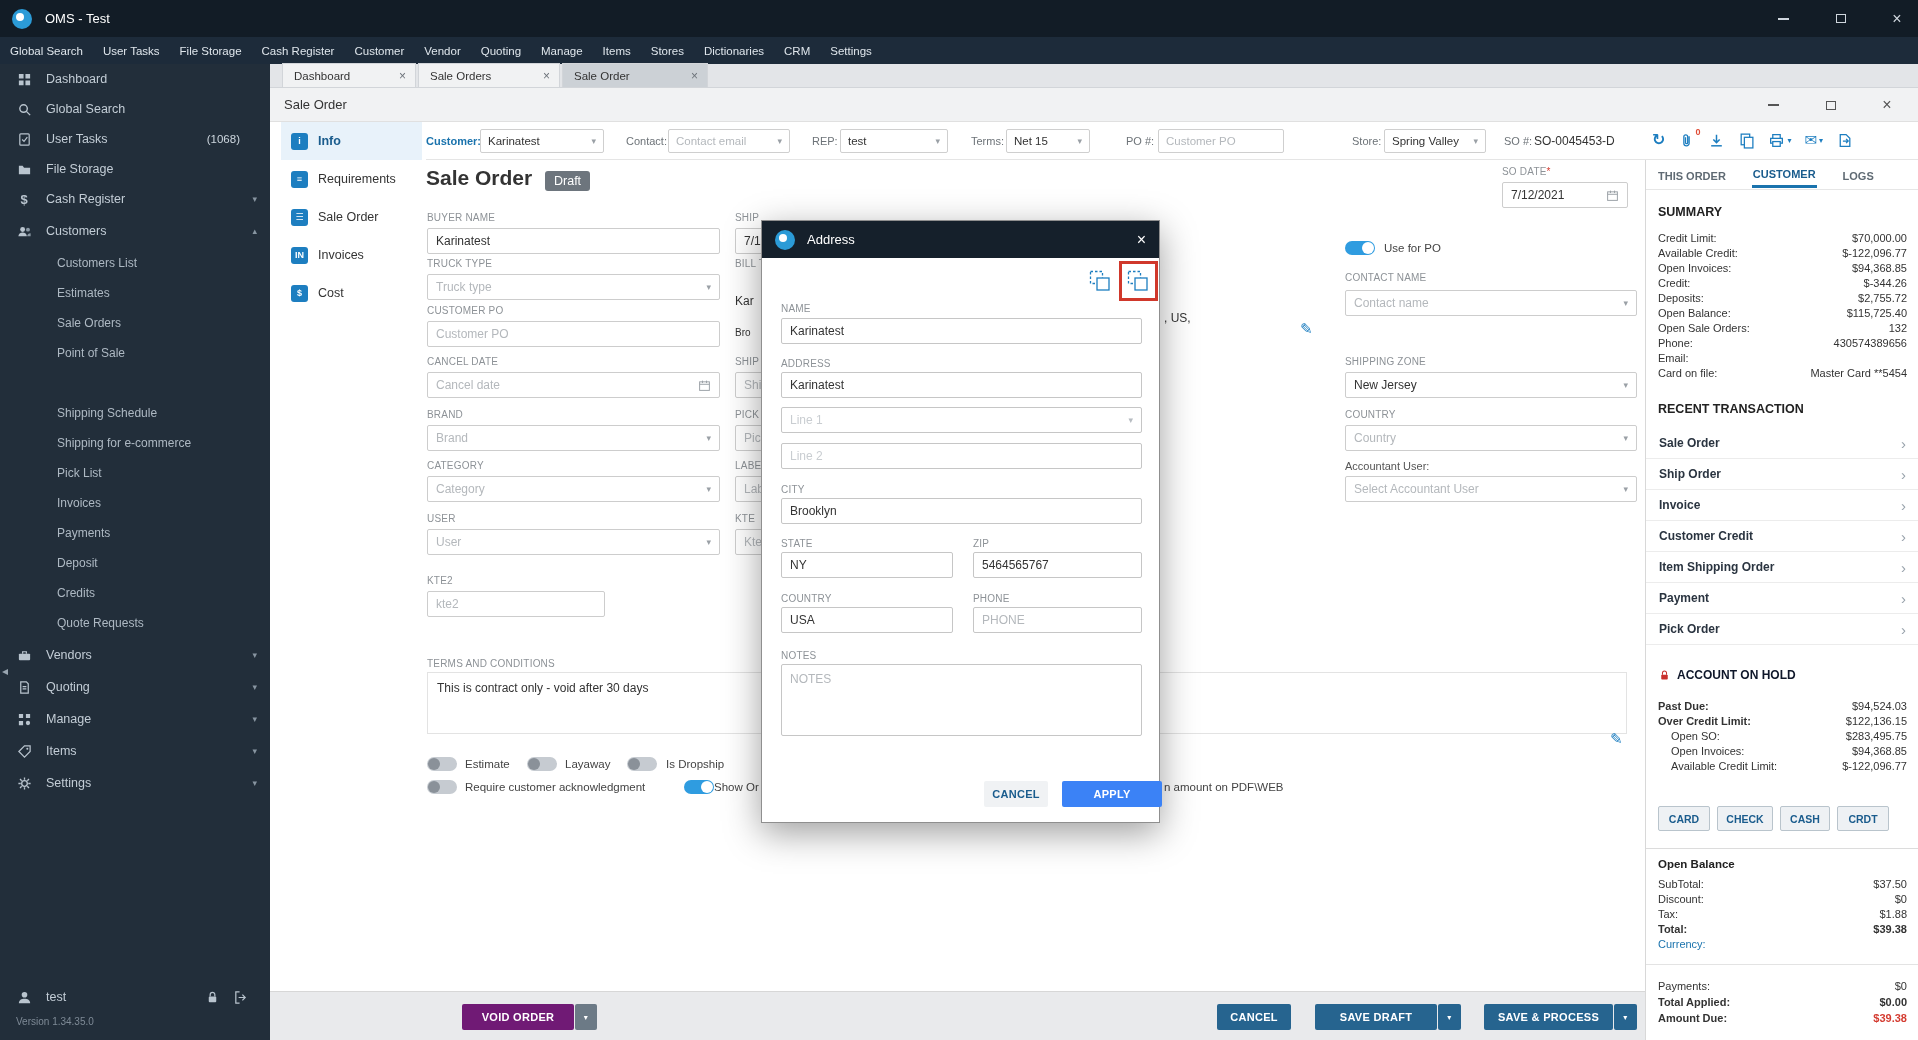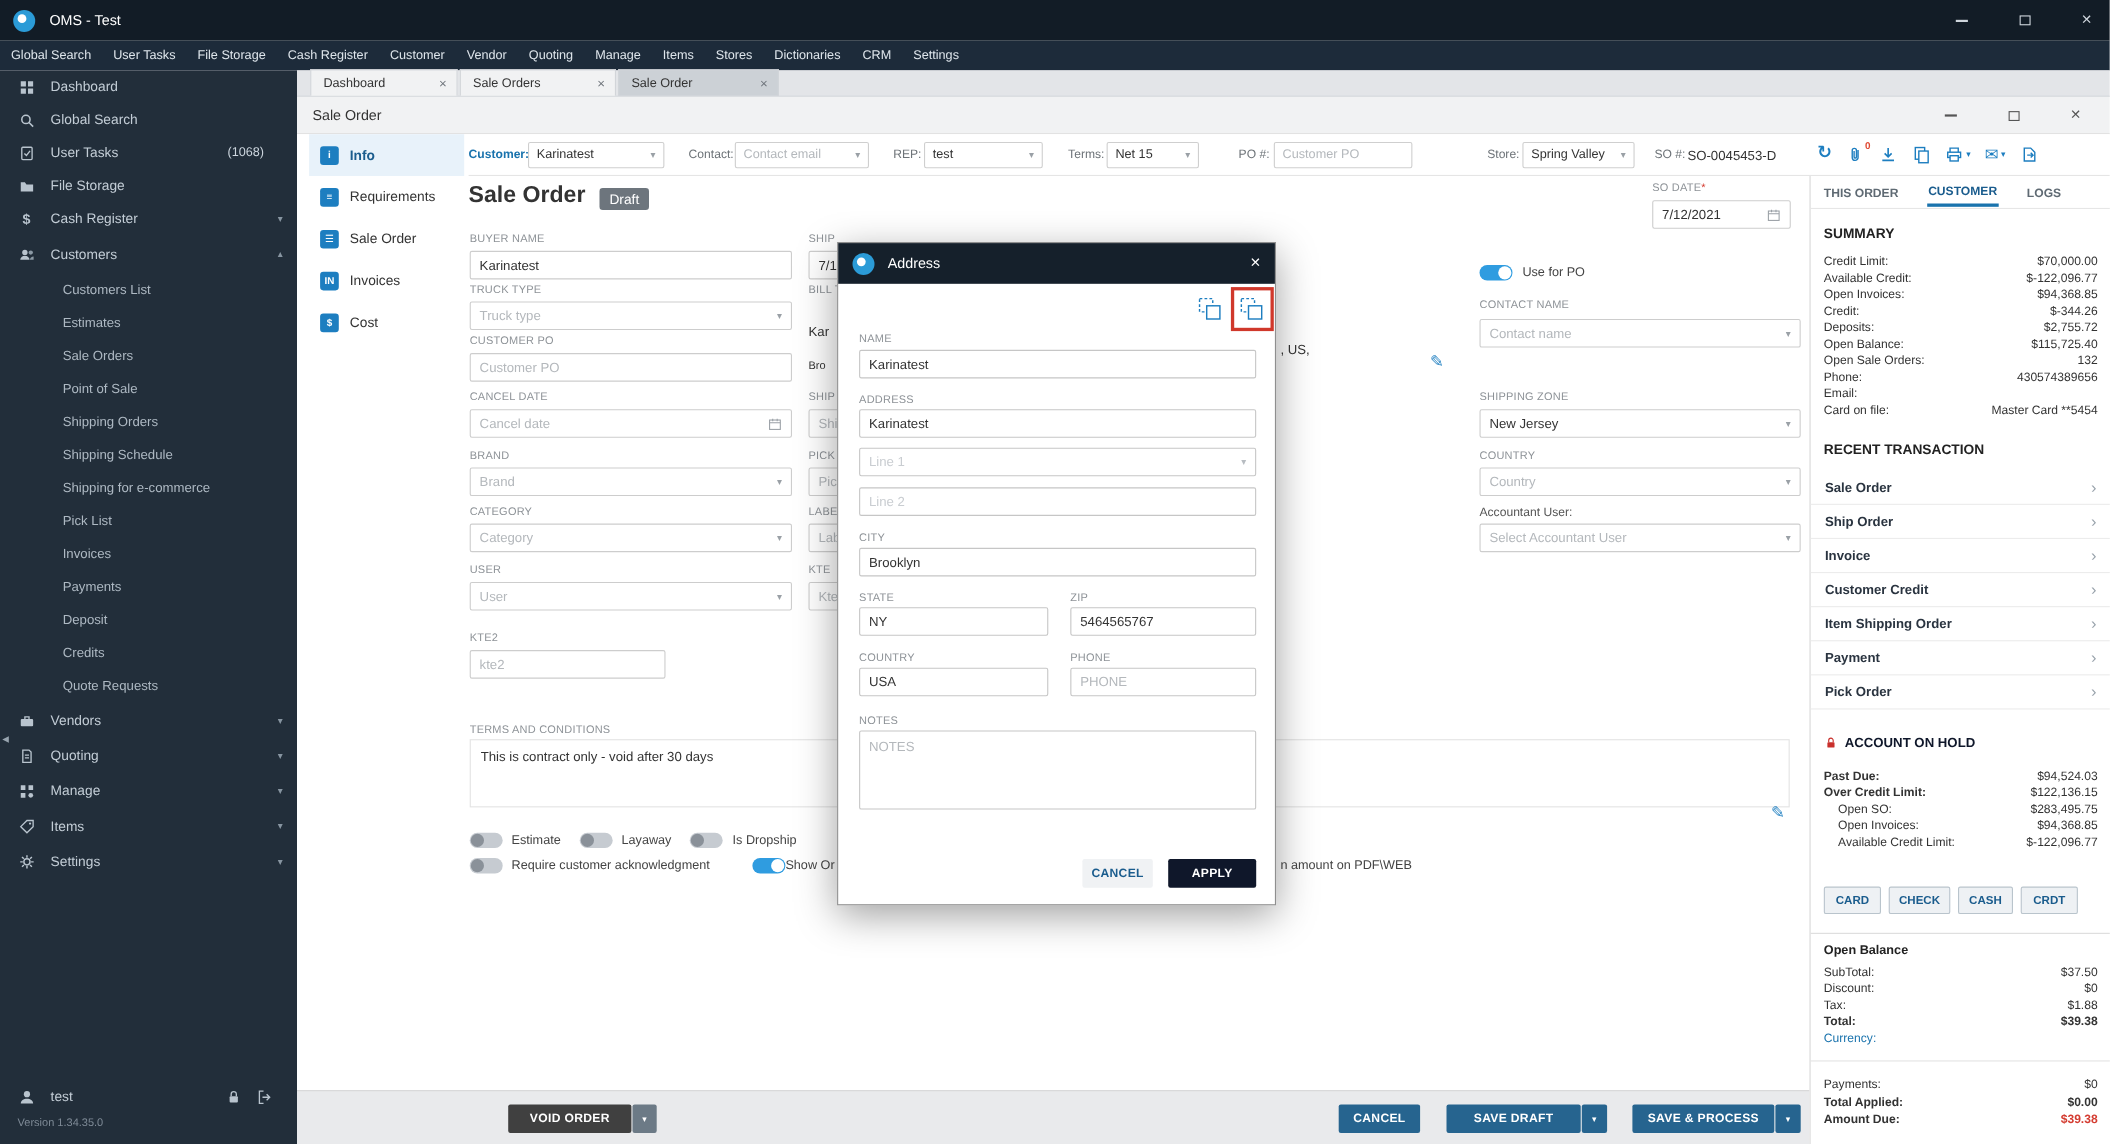--- a/index.html
+++ b/index.html
@@ -146,23 +146,20 @@
       </div>
     <div class="sidechild" style="top:214px">
         <span>Estimates</span>
       </div>
     <div class="sidechild" style="top:244px">
         <span>Sale Orders</span>
       </div>
     <div class="sidechild" style="top:274px">
         <span>Point of Sale</span>
       </div>
-    <div class="sidechild" style="top:304px">
-        <span>Shipping Orders</span>
-      </div>
     <div class="sidechild" style="top:334px">
         <span>Shipping Schedule</span>
       </div>
     <div class="sidechild" style="top:364px">
         <span>Shipping for e-commerce</span>
       </div>
     <div class="sidechild" style="top:394px">
         <span>Pick List</span>
       </div>
     <div class="sidechild" style="top:424px">
@@ -505,21 +502,21 @@
       <i></i>
     </div>
   <span class="tlabel" style="left:465px;top:781px">Require customer acknowledgment</span>
   <div class="tgl on" style="left:684px;top:780px">
       <i></i>
     </div>
   <span class="tlabel" style="left:714px;top:781px">Show Or</span>
   <span class="tlabel" style="left:1164px;top:781px">n amount on PDF\WEB</span>
 
   <div class="bottombar"></div>
-  <div class="btn" style="left:462px;top:1004px;width:112px;height:26px;background:#404040">VOID ORDER</div>
+  <div class="btn" style="left:462px;top:1004px;width:112px;height:26px;background:#701a75">VOID ORDER</div>
   <div class="btn" style="left:575px;top:1004px;width:22px;height:26px;background:#6c7a86;font-size:8px">▾</div>
   <div class="btn" style="left:1217px;top:1004px;width:74px;height:26px">CANCEL</div>
   <div class="btn" style="left:1315px;top:1004px;width:122px;height:26px">SAVE DRAFT</div>
   <div class="btn" style="left:1438px;top:1004px;width:23px;height:26px;font-size:8px">▾</div>
   <div class="btn" style="left:1484px;top:1004px;width:129px;height:26px">SAVE &amp; PROCESS</div>
   <div class="btn" style="left:1614px;top:1004px;width:23px;height:26px;font-size:8px">▾</div>
 
   <div class="panel">
     <div style="position:absolute;left:0;top:2px;width:273px;height:28px;display:flex;align-items:center;gap:26px;padding-left:12px;border-bottom:1px solid #e6e6e6">
       <span style="font-size:11px;font-weight:700;color:#5f6a73;cursor:pointer">THIS ORDER</span>
@@ -729,16 +726,16 @@
       </div>
     <span class="mlbl" style="left:211px;top:372px">PHONE</span>
     <div class="minp" style="left:211px;top:386px;width:169px">
         <span class="ph">PHONE</span>
       </div>
     <span class="mlbl" style="left:19px;top:429px">NOTES</span>
     <div class="ab" style="left:19px;top:443px;width:361px;height:72px;border:1px solid #c6c6c6;border-radius:2px;background:#fff">
       <span class="ph" style="position:absolute;left:8px;top:7px;font-size:12px">NOTES</span>
     </div>
     <div class="btn" style="left:222px;top:560px;width:64px;height:26px;background:#f0f2f4;color:#1a5c8d">CANCEL</div>
-    <div class="btn" style="left:300px;top:560px;width:80px;height:26px;background:#0f172a">APPLY</div>
+    <div class="btn" style="left:300px;top:560px;width:100px;height:26px;background:#3b82f6">APPLY</div>
   </div>
 
 </div>
 
 </body></html>

